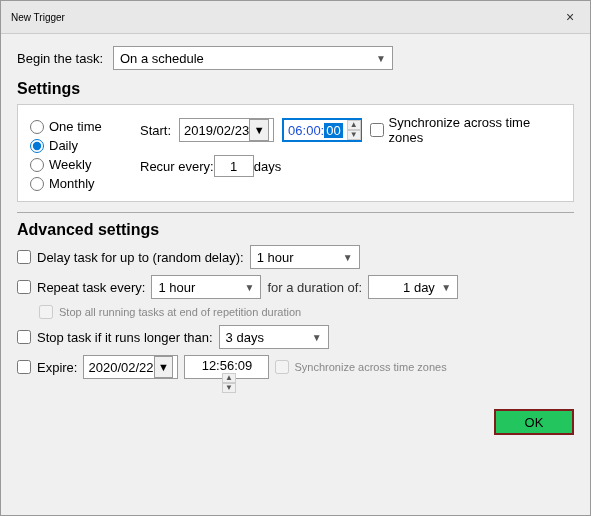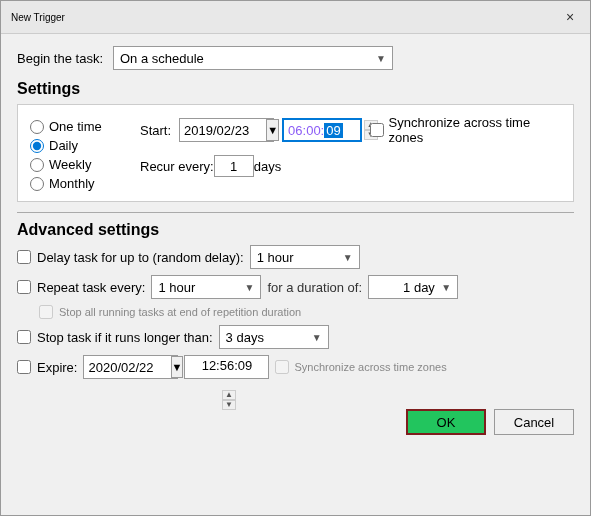--- a/index.html
+++ b/index.html
@@ -122,36 +122,36 @@
     }
     .start-label { white-space: nowrap; }
     .date-input {
       border: 1px solid #999;
       background: white;
       padding: 2px 4px;
       font-size: 13px;
       height: 24px;
       display: flex;
       align-items: center;
-      gap: 17px;
+      gap: 0;
     }
     .date-field {
       width: 95px;
     }
     .time-field {
       width: 80px;
       background: #fff;
       border: 2px solid #0078d7;
     }
     .time-inner {
       display: flex;
       align-items: center;
     }
     .time-text {
-      color: #8b5cf6;
+      color: #1d4ed8;
     }
     .time-selected {
       background: #0078d7;
       color: white;
       padding: 0 2px;
     }
     .spin-btn {
       display: flex;
       flex-direction: column;
       margin-left: 4px;
@@ -299,21 +299,21 @@
 
           <div class="start-row">
             <span class="start-label">Start:</span>
             <div class="date-input date-field">
               <span>2019/02/23</span>
               <button class="cal-btn">▼</button>
             </div>
             <div class="date-input time-field" style="display:flex;align-items:center;justify-content:space-between;padding:2px 4px;">
               <div class="time-inner">
                 <span class="time-text">06:00:</span>
-                  <span class="time-selected">09</span>
+                  <span class="time-selected">00</span>
               </div>
               <div class="spin-btn">
                 <span class="spin-arrow">▲</span>
                 <span class="spin-arrow">▼</span>
               </div>
             </div>
             <div class="sync-checkbox-row">
               <input type="checkbox" class="checkbox-input" style="">
               <span>Synchronize across time zones</span>
             </div>
@@ -386,15 +386,14 @@
           <input type="checkbox" class="checkbox-input" disabled="" style="">
           <span class="disabled-text">Synchronize across time zones</span>
         </div>
       </div>
 
     </div>
   </div>
 
   <div class="footer">
     <button class="btn btn-ok">OK</button>
-    <button class="btn">Cancel</button>
   </div>
 </div>
 
 </body></html>

